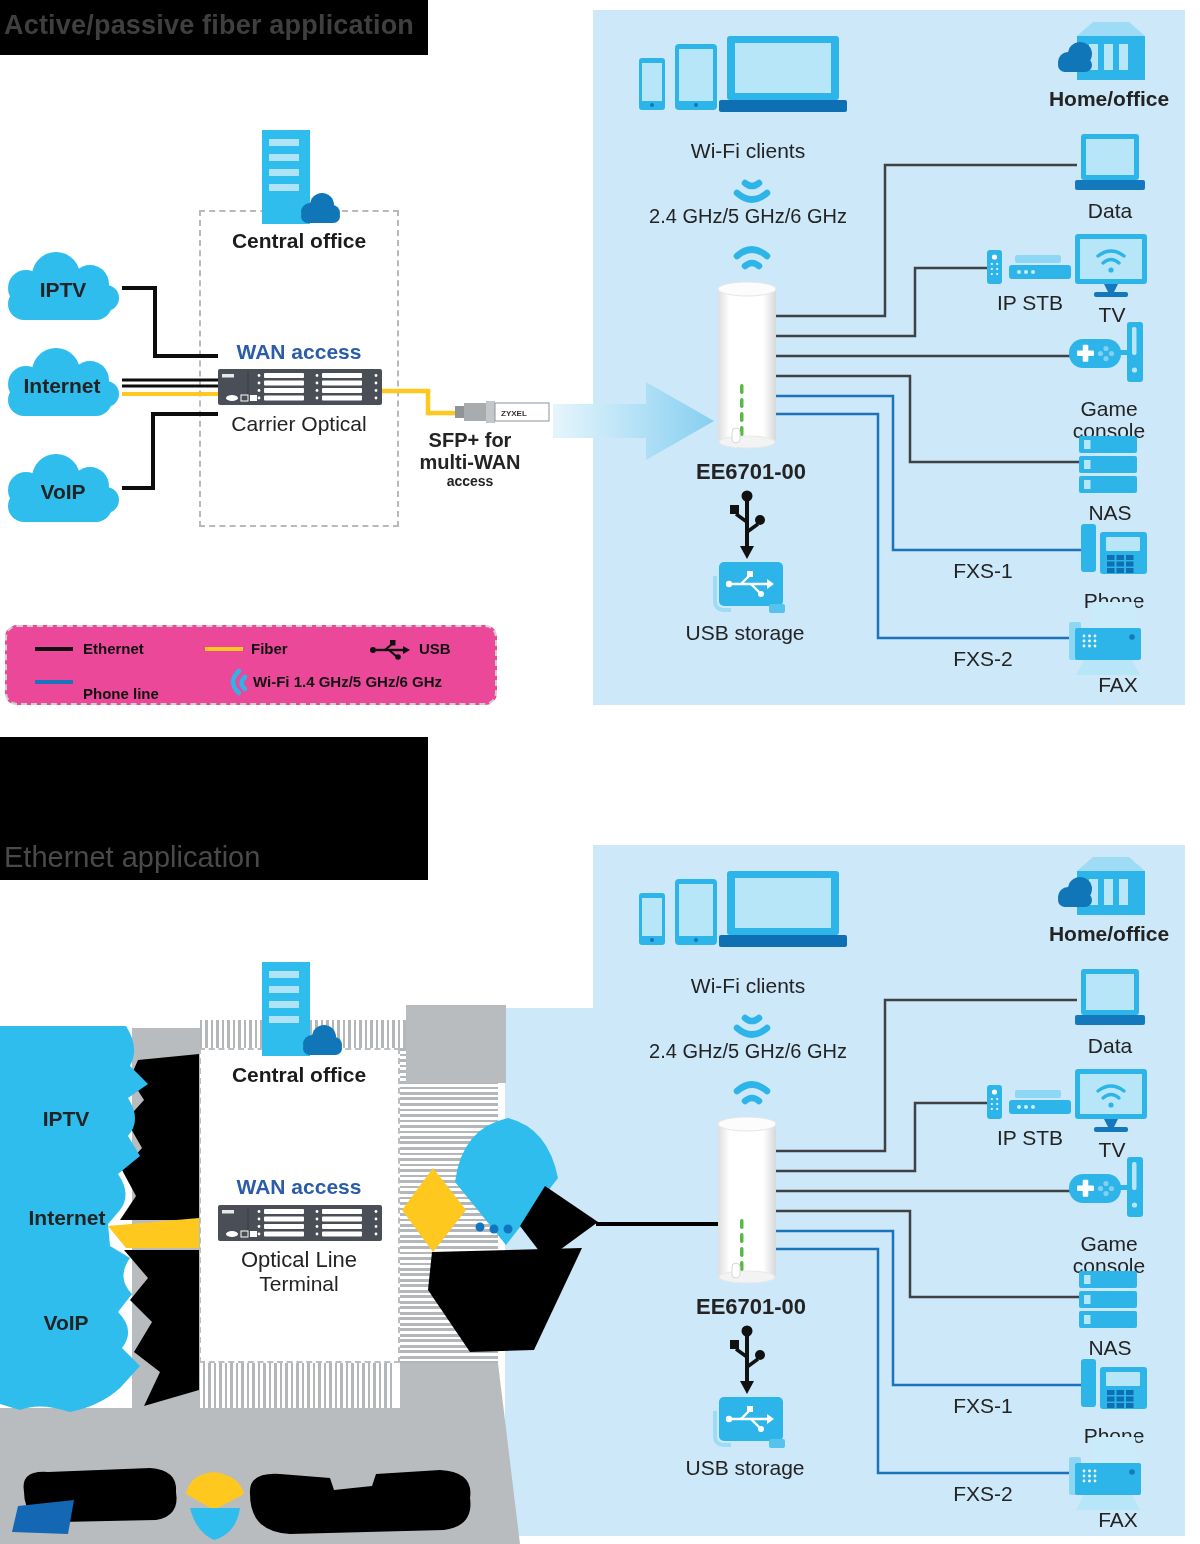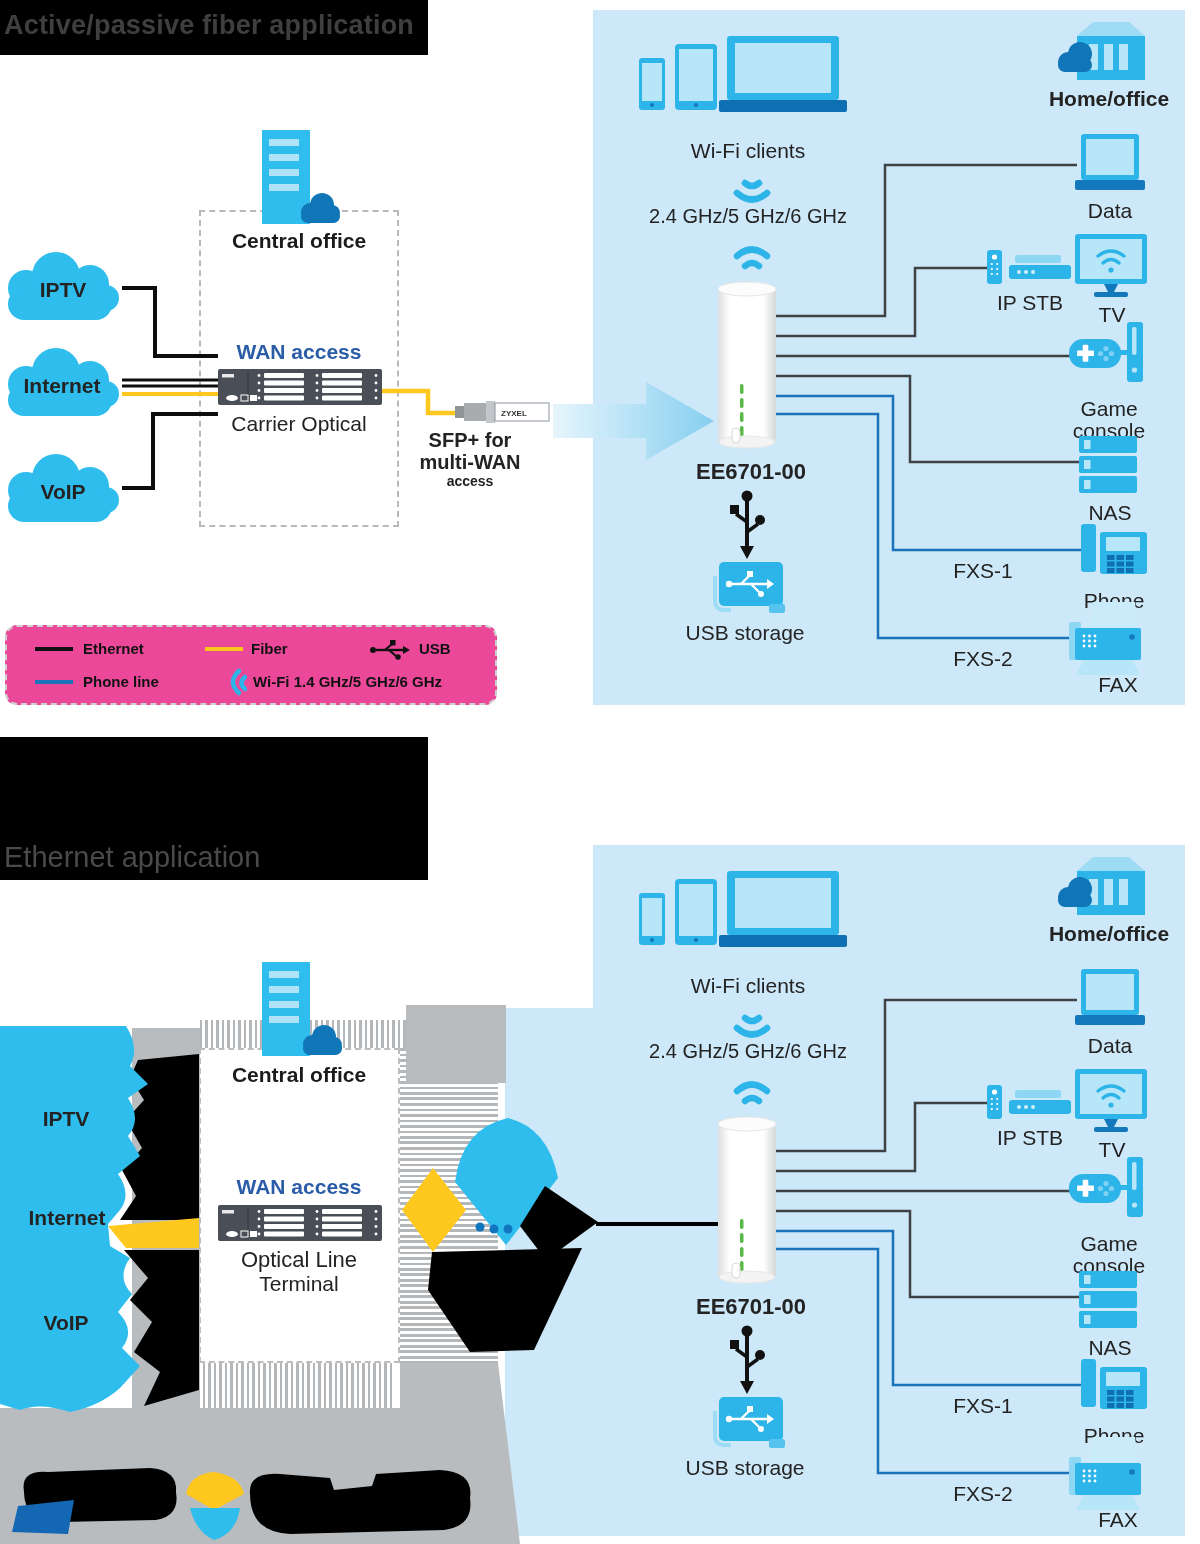--- a/index.html
+++ b/index.html
@@ -100,21 +100,21 @@
       <circle cx="4" cy="11" r="3" fill="#111"></circle>
       <path d="M7,11 H34" stroke="#111" stroke-width="2.4"></path>
       <polygon points="34,7 41,11 34,15" fill="#111"></polygon>
       <path d="M16,11 L23,5" stroke="#111" stroke-width="2.2"></path>
       <rect x="21" y="1" width="5.5" height="5.5" fill="#111"></rect>
       <path d="M20,11 L27,17" stroke="#111" stroke-width="2.2"></path>
       <circle cx="29" cy="18" r="2.8" fill="#111"></circle>
     </svg>
     <div class="item" style="left:412px;top:13px">USB</div>
     <div class="lsample" style="left:28px;top:53px;background:var(--pline)"></div>
-    <div class="item" style="left:76px;top:46px">Phone line</div>
+    <div class="item" style="left:76px;top:58px">Phone line</div>
     <svg class="abs" style="left:214px;top:40px" width="26" height="32">
       <path d="M18,4 q-12,11 0,22" stroke="var(--cyan)" stroke-width="4.5" fill="none" stroke-linecap="round"></path>
       <path d="M24,10 q-7,6 0,12" stroke="var(--cyan)" stroke-width="4.5" fill="none" stroke-linecap="round"></path>
     </svg>
     <div class="item" style="left:246px;top:46px">Wi-Fi 1.4 GHz/5 GHz/6 GHz</div>
   </div>
 
   <div class="bluefill" style="left:505px;top:1008px;width:90px;height:528px"></div>
   <div class="vstripes" style="left:200px;top:1020px;width:206px;height:28px"></div>
   <div class="hstripes" style="left:400px;top:1048px;width:98px;height:315px"></div>

